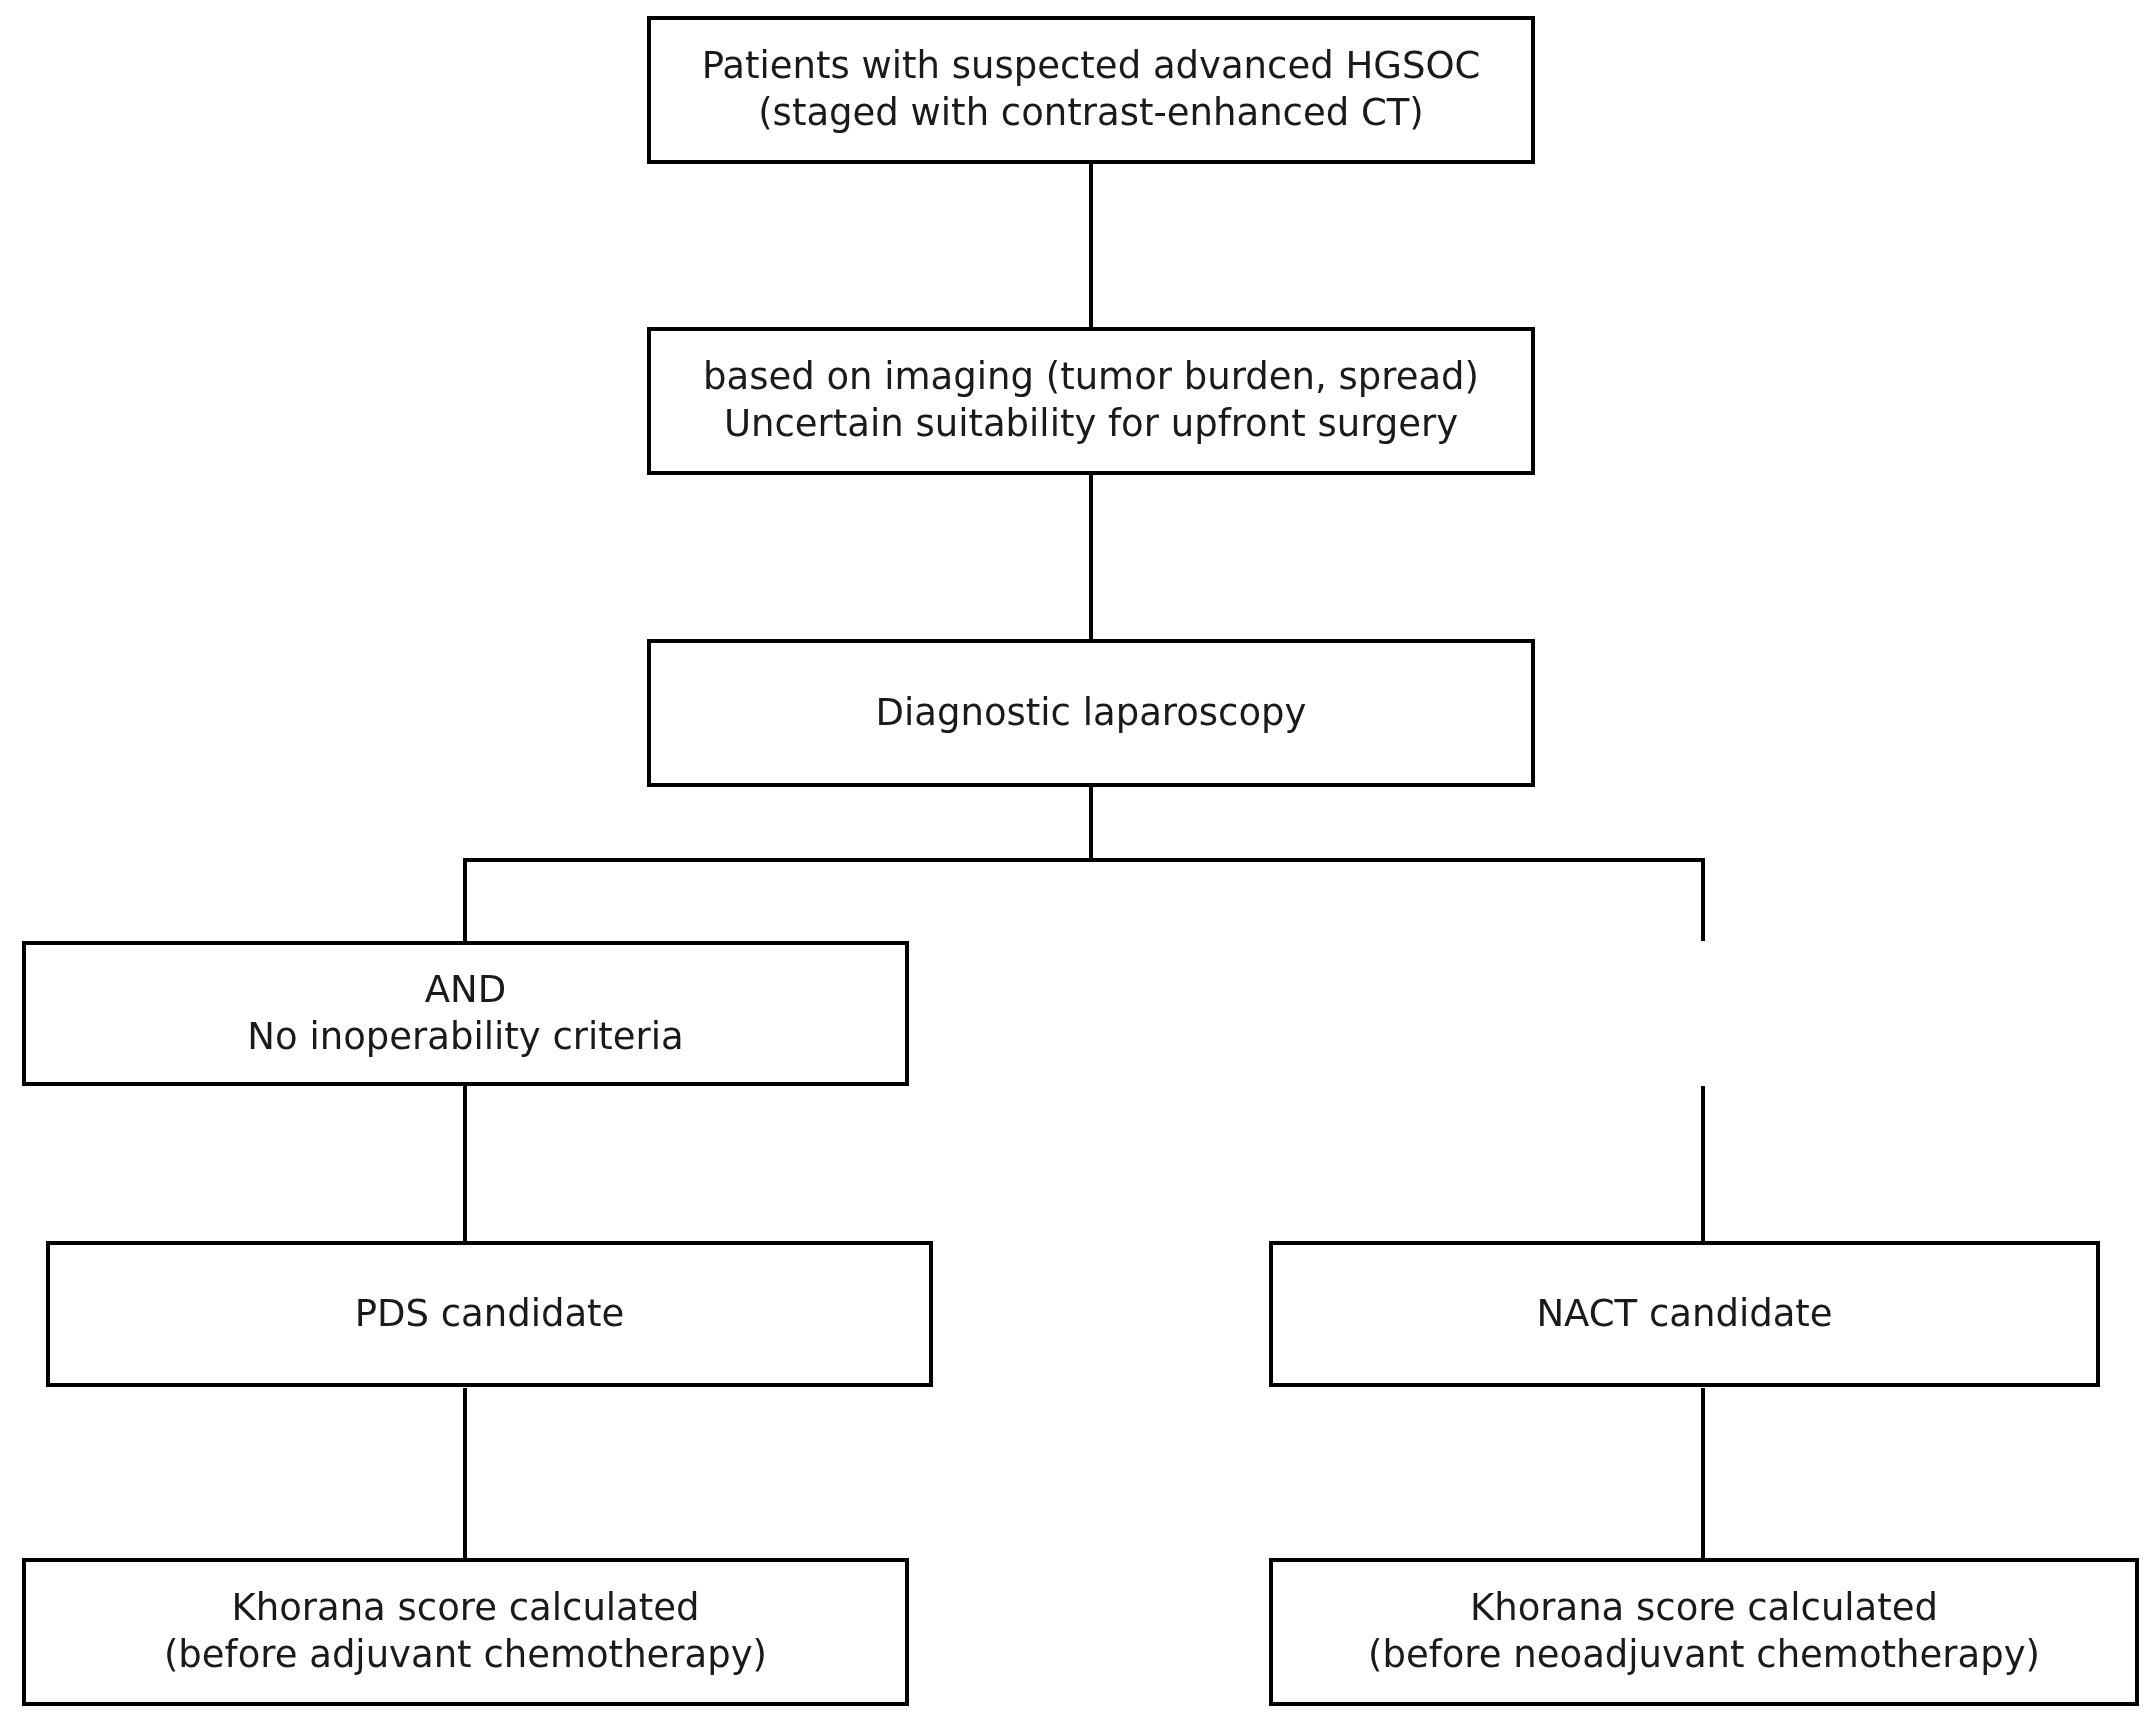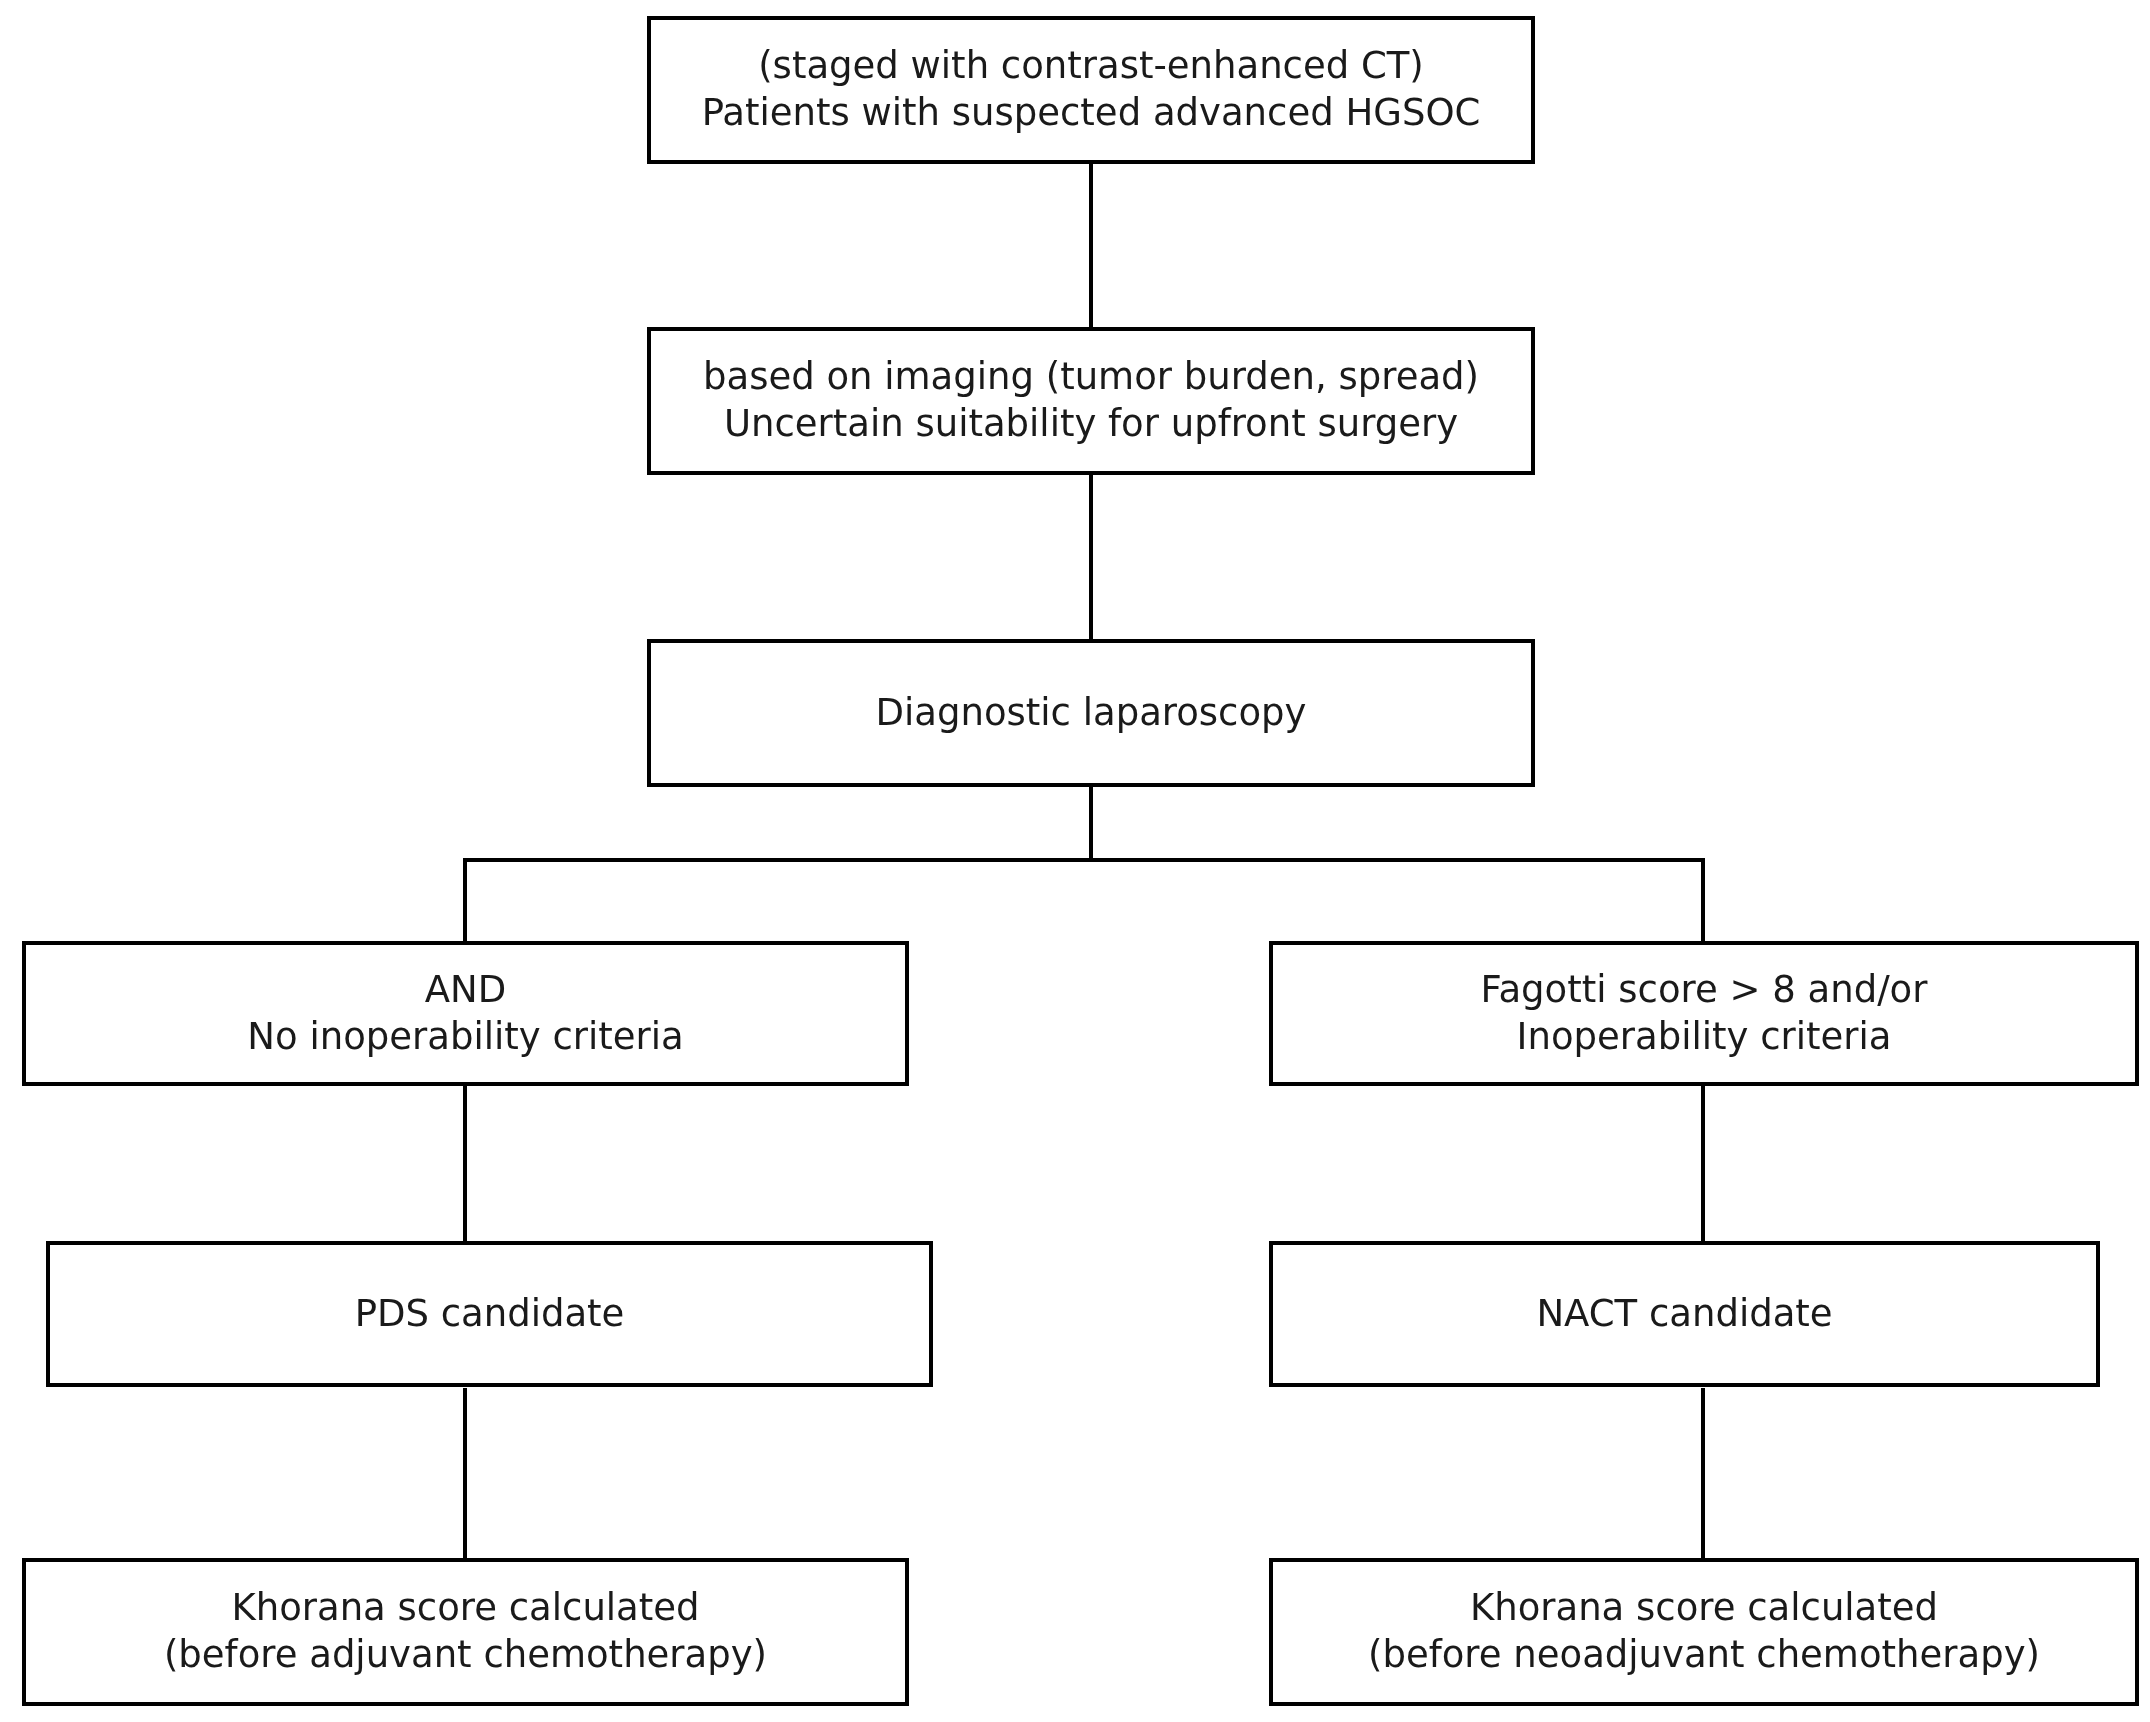--- a/index.html
+++ b/index.html
@@ -66,22 +66,22 @@
   
   .conn-right-v2  { left: 1701px; top: 1086px; width: 3.9px;    height: 155px; }
   .conn-right-v3  { left: 1701px; top: 1388px; width: 3.9px;    height: 171px; }
 </style>
 </head>
 <body>
 
 <div class="canvas">
 
   <div class="node node-patients">
+    <div class="line">Patients with suspected advanced HGSOC</div>
     <div class="line">(staged with contrast-enhanced CT)</div>
-    <div class="line">Patients with suspected advanced HGSOC</div>
   </div>
 
   <div class="node node-uncertain">
     <div class="line">based on imaging (tumor burden, spread)</div>
     <div class="line">Uncertain suitability for upfront surgery</div>
   </div>
 
   <div class="node node-laparoscopy">
     <div class="line">Diagnostic laparoscopy</div>
   </div>
@@ -93,24 +93,20 @@
 
   <div class="node node-pds">
     <div class="line">PDS candidate</div>
   </div>
 
   <div class="node node-khorana-adj">
     <div class="line">Khorana score calculated</div>
     <div class="line">(before adjuvant chemotherapy)</div>
   </div>
 
-  <div class="node node-fagotti-high">
-    <div class="line">Fagotti score &gt; 8 and/or</div>
-    <div class="line">Inoperability criteria</div>
-  </div>
 
   <div class="node node-nact">
     <div class="line">NACT candidate</div>
   </div>
 
   <div class="node node-khorana-neo">
     <div class="line">Khorana score calculated</div>
     <div class="line">(before neoadjuvant chemotherapy)</div>
   </div>
 

